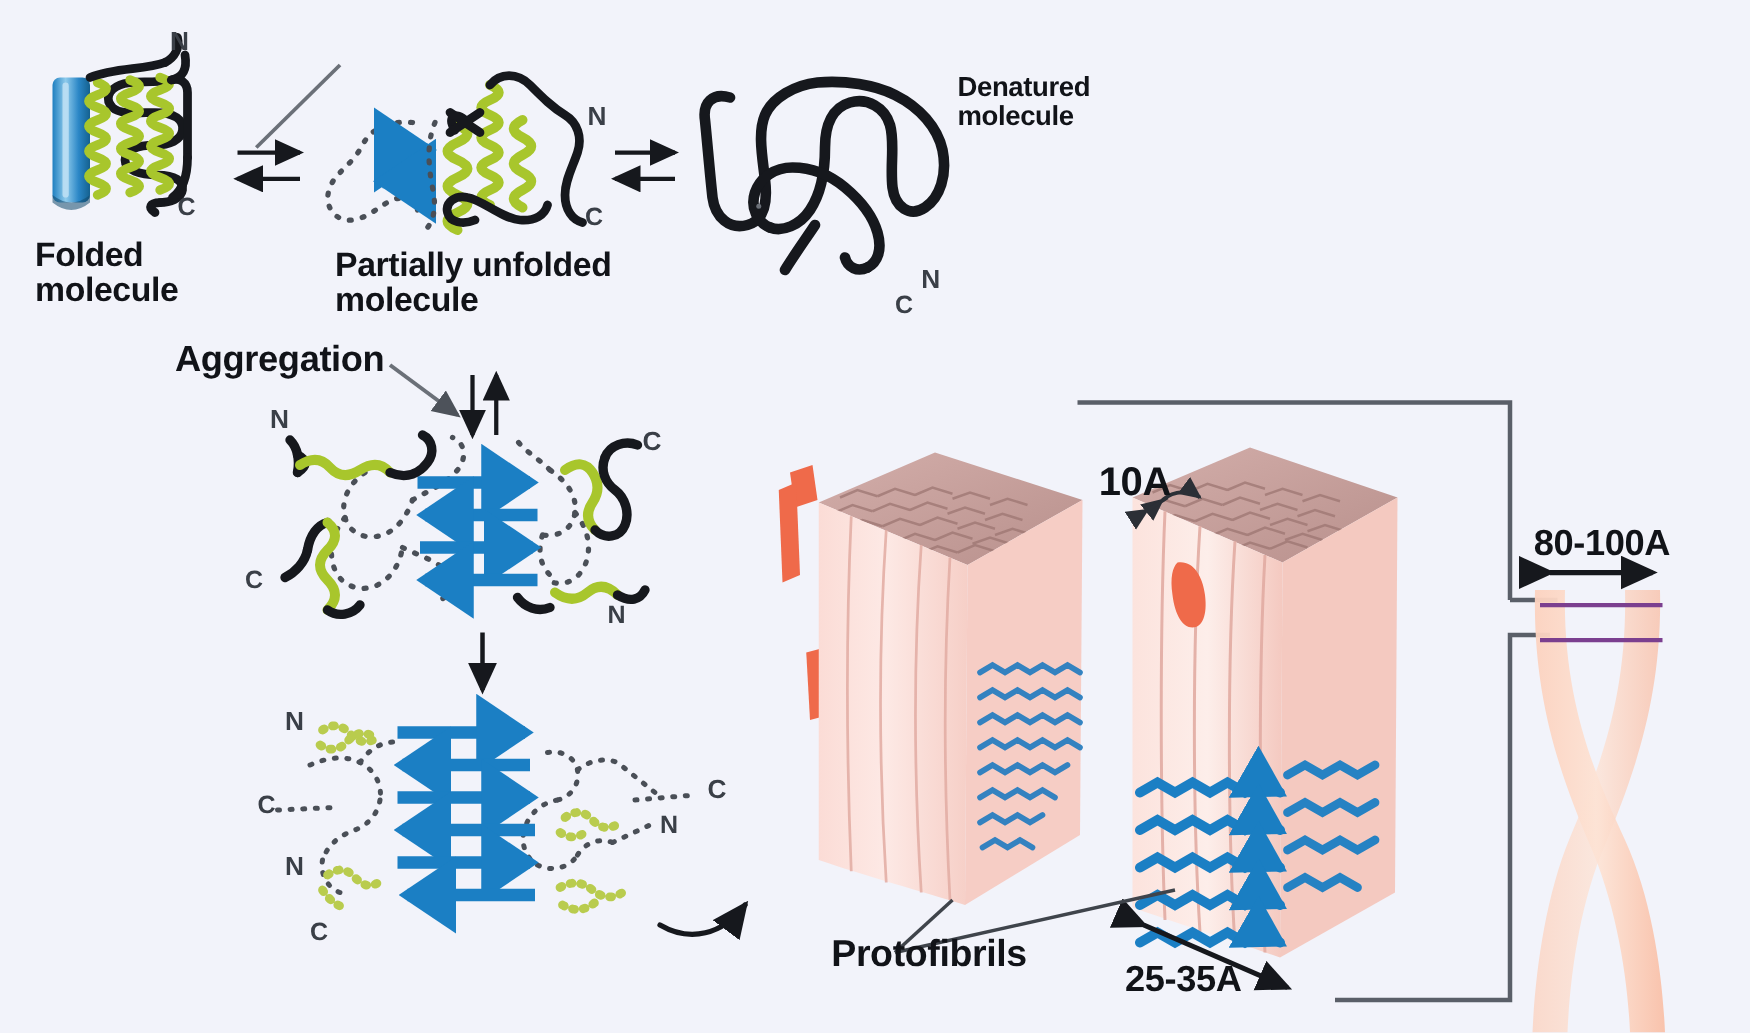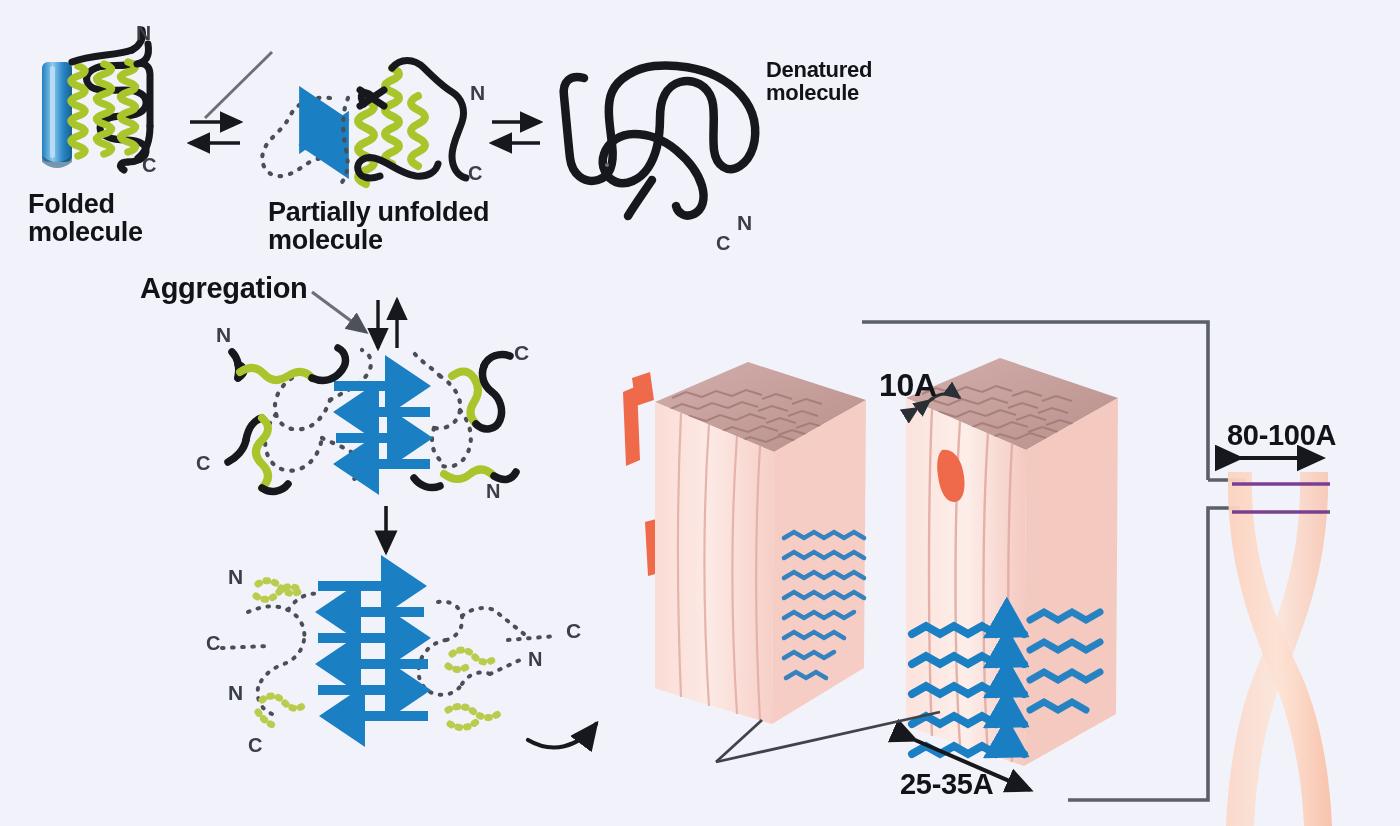--- a/index.html
+++ b/index.html
@@ -396,20 +396,21 @@
 molecule</div>
 
   <div class="lbl ctr" style="left:268px;top:198px;width:262px;font-size:27px;">Partially unfolded
 molecule</div>
 
   <div class="lbl" style="left:766px;top:58px;font-size:22px;">Denatured
 molecule</div>
 
   <div class="lbl" style="left:140px;top:273px;font-size:29px;">Aggregation</div>
 
+  <div class="lbl" style="left:665px;top:748px;font-size:30px;">Protofibrils</div>
 
   <div class="lbl" style="left:879px;top:369px;font-size:32px;">10A</div>
 
   <div class="lbl" style="left:900px;top:769px;font-size:29px;">25-35A</div>
 
   <div class="lbl" style="left:1227px;top:401px;font-size:29px;margin-top:19px;">80-100A</div>
 
 </div>
 
 </body></html>

